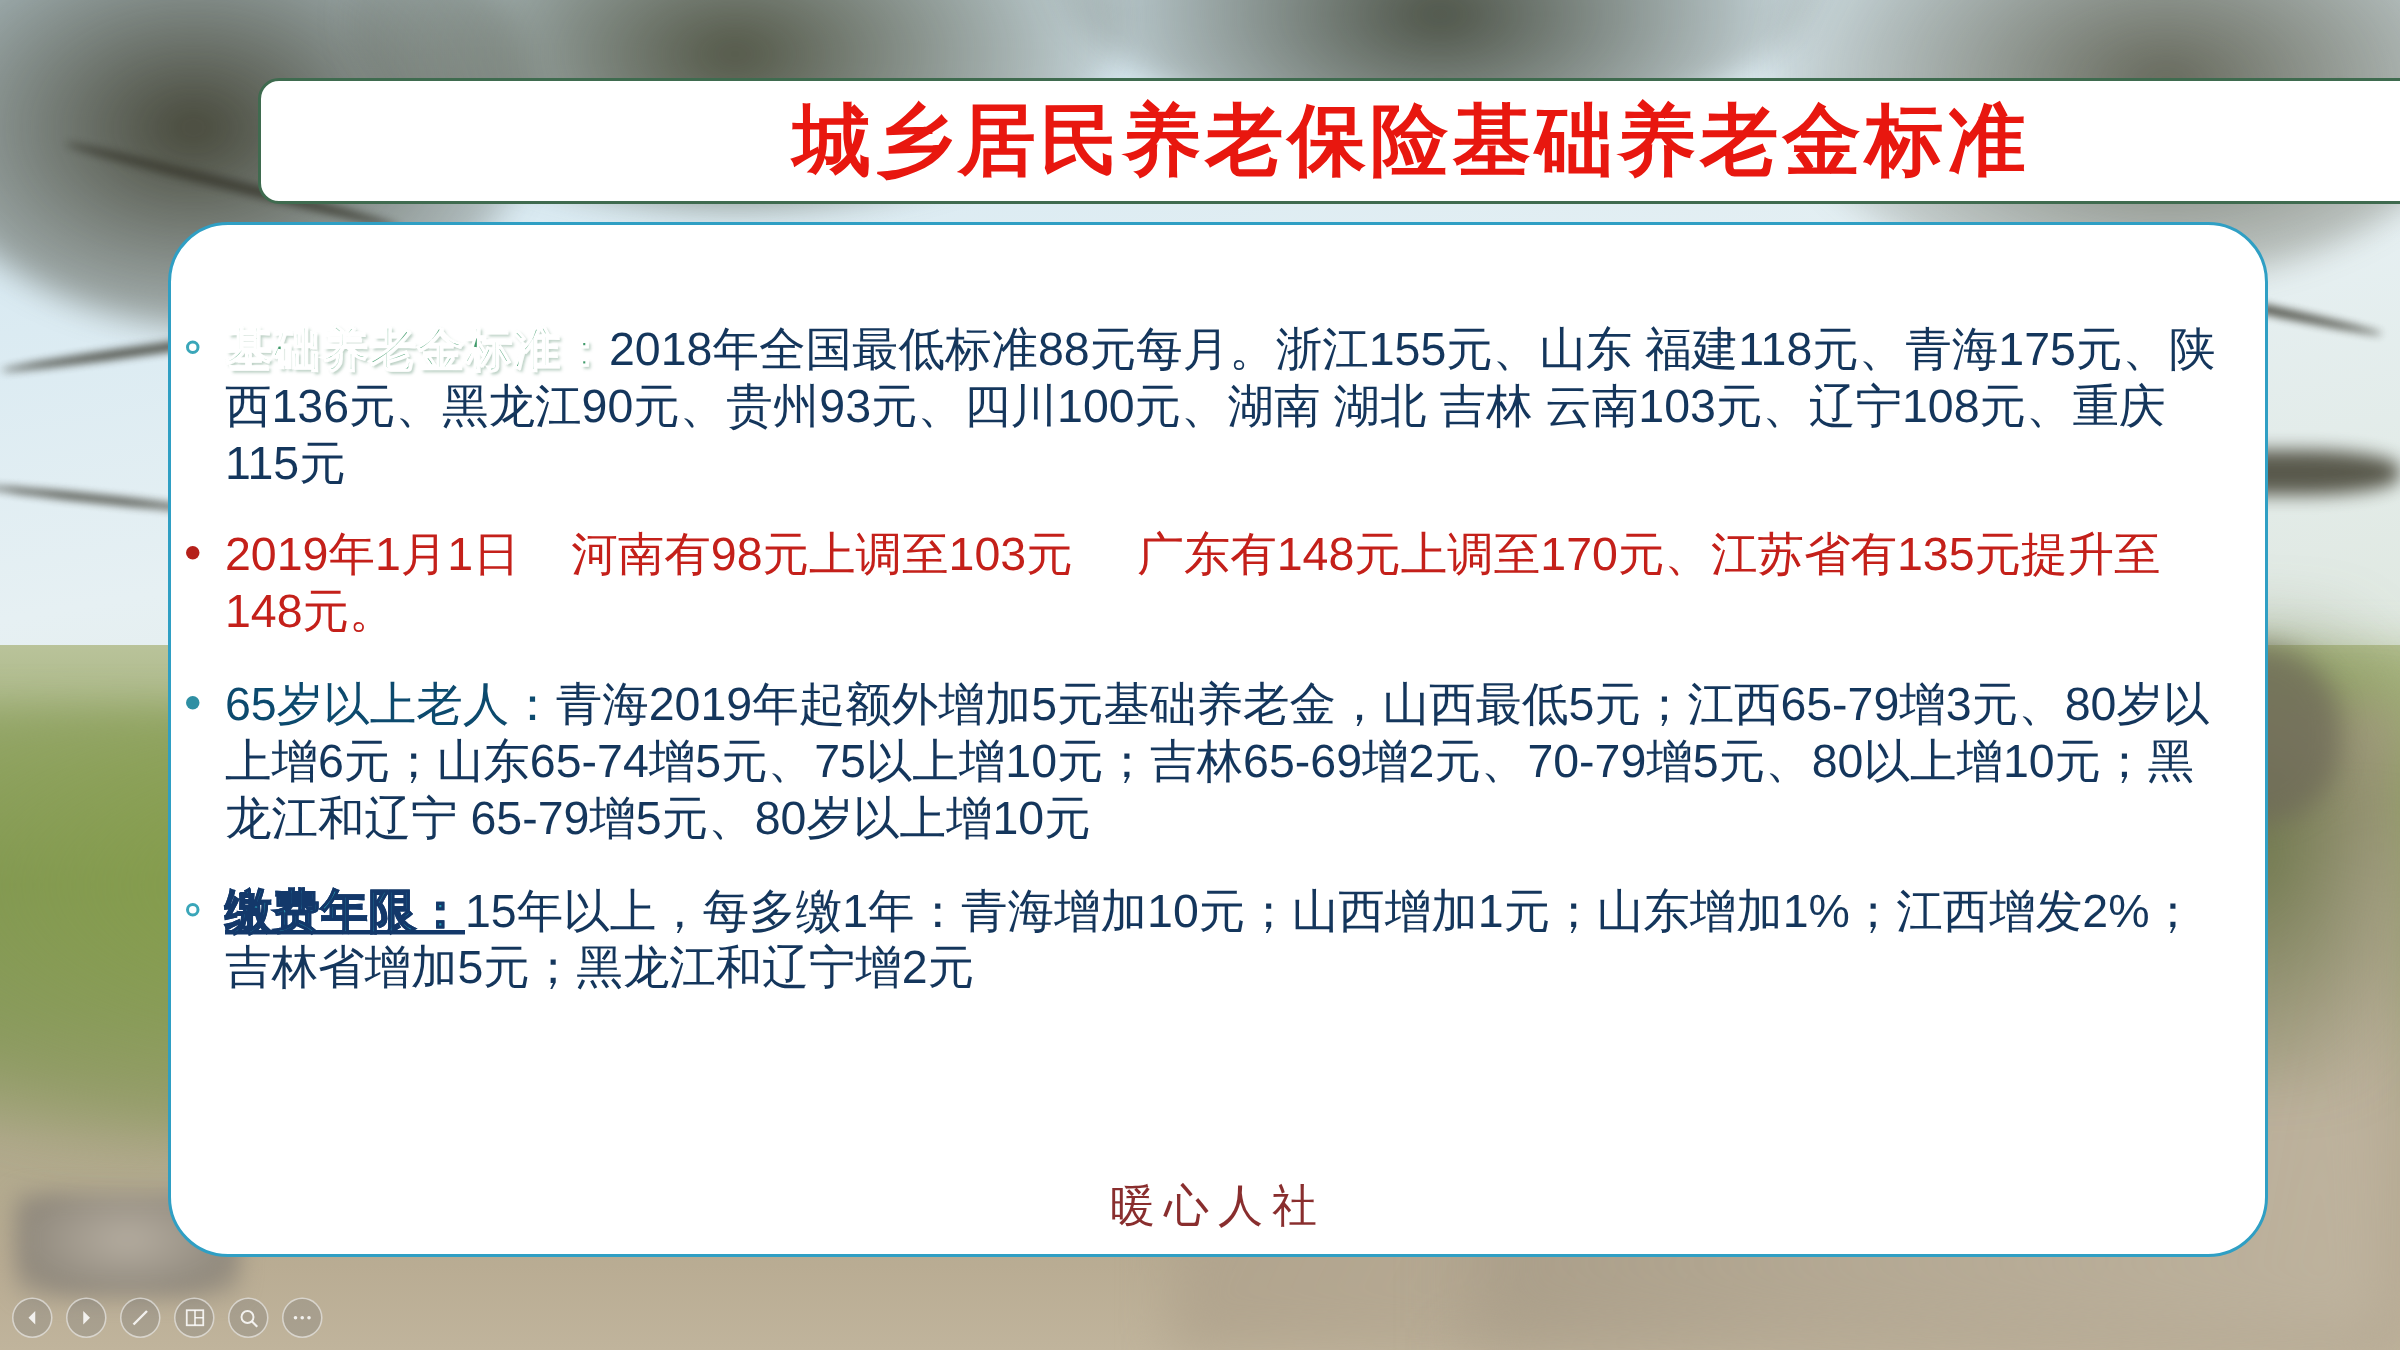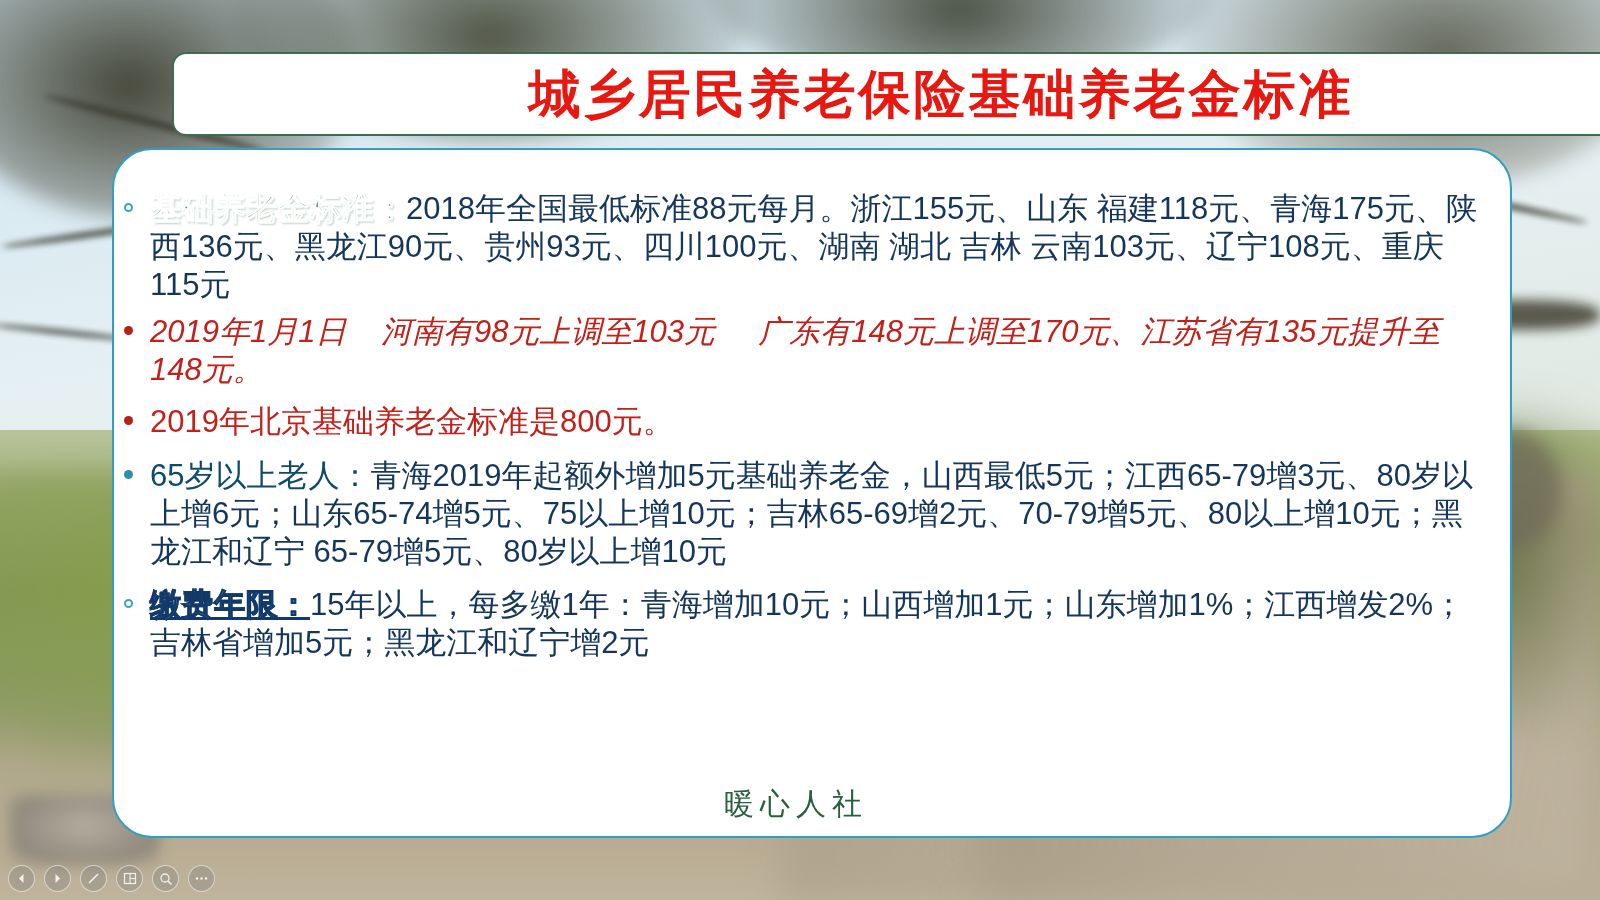--- a/index.html
+++ b/index.html
@@ -125,20 +125,21 @@
   }
 
   .bullet {
     position: relative;
     padding-left: 32px;
     margin-bottom: 10px;
     font-size: 31px;
     line-height: 1.22;
     color: #14365c;
     letter-spacing: 0px;
+    margin-top: 24px;
   }
   .bullet .dot {
     position: absolute;
     left: 6px;
     top: 13px;
     width: 9px; height: 9px;
     border-radius: 50%;
   }
   .dot-ring { border: 2px solid #3aa6b9; background: transparent; box-sizing: border-box; width: 11px; height: 11px; left: 4px; }
   .dot-red  { background: #b5201a; }
@@ -165,24 +166,24 @@
     font-weight: bold;
     -webkit-text-stroke: 1px #13386a;
     text-shadow: 1px 1px 0 rgba(255,255,255,0.8);
     letter-spacing: 1px;
     text-decoration: underline;
   }
 
   
   .watermark {
     position: absolute;
-    left: 724px; top: 784px;
+    left: 740px; top: 784px;
     font-family: Liberation Serif, serif;
     font-size: 30px;
-    color: #14532d;
+    color: #7f1d1d;
     letter-spacing: 6px;
     opacity: .92;
   }
 
   
   .showbar {
     position: absolute;
     left: 8px; bottom: 8px;
     display: flex;
     gap: 9px;
@@ -237,29 +238,25 @@
 
   <div class="body-card"></div>
 
   <div class="bullets">
 
     <div class="bullet">
       <span class="dot dot-ring"></span>
       <span class="lead-green">基础养老金标准：</span><span class="b-navy">2018年全国最低标准88元每月。浙江155元、山东 福建118元、青海175元、陕西136元、黑龙江90元、贵州93元、四川100元、湖南 湖北 吉林 云南103元、辽宁108元、重庆115元</span>
     </div>
 
-    <div class="bullet" style="margin-bottom:14px;font-style:italic;">
+    <div class="bullet" style="margin-bottom:14px;">
       <span class="dot dot-red"></span>
       <span class="b-red" style="white-space:pre-wrap;">2019年1月1日    河南有98元上调至103元     广东有148元上调至170元、江苏省有135元提升至148元。</span>
     </div>
 
-    <div class="bullet" style="margin-bottom:16px;">
-      <span class="dot dot-red"></span>
-      <span class="b-red">2019年北京基础养老金标准是800元。</span>
-    </div>
 
     <div class="bullet" style="margin-bottom:16px;">
       <span class="dot dot-teal"></span>
       <span class="lead-teal">65岁以上老人：</span><span class="b-navy">青海2019年起额外增加5元基础养老金，山西最低5元；江西65-79增3元、80岁以上增6元；山东65-74增5元、75以上增10元；吉林65-69增2元、70-79增5元、80以上增10元；黑龙江和辽宁 65-79增5元、80岁以上增10元</span>
     </div>
 
     <div class="bullet">
       <span class="dot dot-ring"></span>
       <span class="lead-teal-art">缴费年限：</span><span class="b-navy">15年以上，每多缴1年：青海增加10元；山西增加1元；山东增加1%；江西增发2%；吉林省增加5元；黑龙江和辽宁增2元</span>
     </div>

